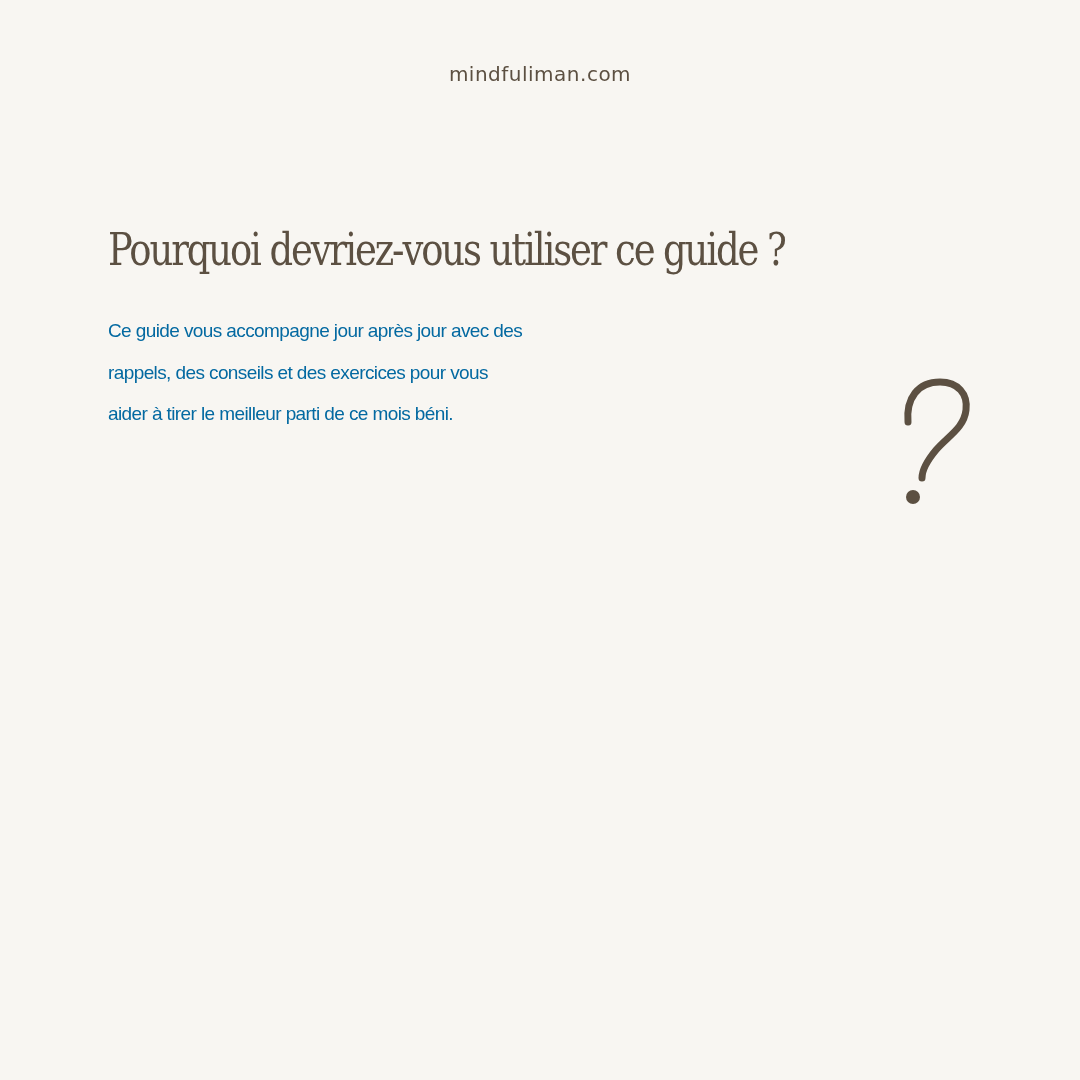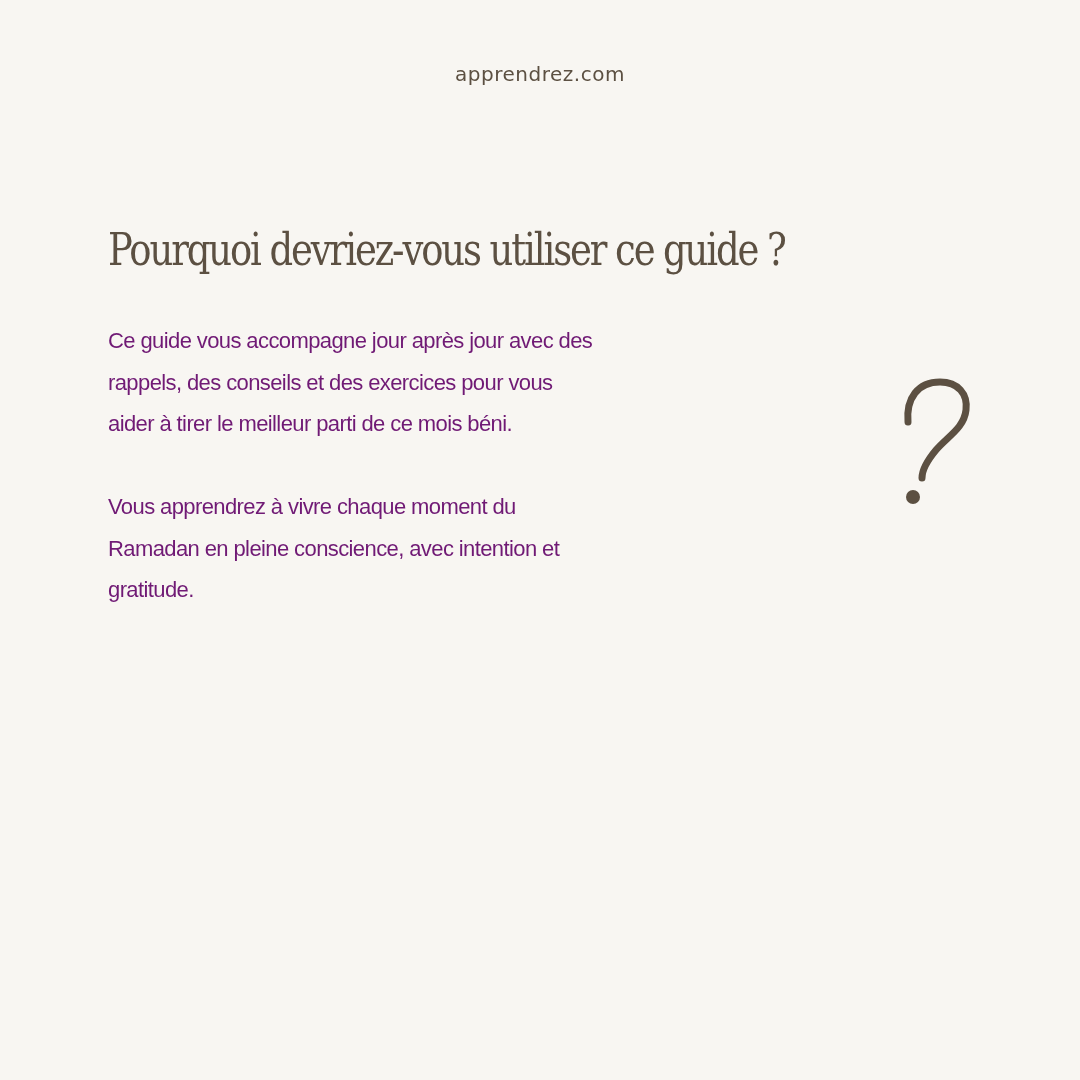--- a/index.html
+++ b/index.html
@@ -21,44 +21,40 @@
     font-family: "DejaVu Serif", serif;
     font-size: 44px; line-height: 56px;
     letter-spacing: -2.5px;
     transform: scaleX(0.84); transform-origin: left top;
     white-space: nowrap;
     color: #5c5042;
   }
   .body {
     position: absolute; left: 108px; top: 310px; width: 800px;
     font-family: "Liberation Sans", sans-serif;
-    font-size: 22px; line-height: 41.5px;
+    font-size: 19px; line-height: 41.5px;
     letter-spacing: -0.6px;
-    color: #701a75;
-    margin-top: 10px;
+    color: #0369a1;
   }
   .para { margin: 0 0 41.5px 0; white-space: pre-line; }
   .qmark {
     position: absolute; left: 896px; top: 370px;
     width: 80px; height: 140px;
   }
 </style>
 </head>
 <body>
 
-<div class="site">apprendrez.com</div>
+<div class="site">mindfuliman.com</div>
 
 <div class="title">Pourquoi devriez-vous utiliser ce guide ?</div>
 
 <div class="body">
   <p class="para">Ce guide vous accompagne jour après jour avec des
 rappels, des conseils et des exercices pour vous
 aider à tirer le meilleur parti de ce mois béni.</p>
-  <p class="para">Vous apprendrez à vivre chaque moment du
-Ramadan en pleine conscience, avec intention et
-gratitude.</p>
 </div>
 
 <svg class="qmark" viewBox="0 0 80 140">
   <path d="M12 52 C 10 28, 22 12, 44 12 C 62 12, 72 24, 70 40 C 68 58, 52 66, 40 80 C 30 92, 26 100, 26 108" fill="none" stroke="#5c5042" stroke-width="7" stroke-linecap="round"></path>
   <path d="M12 52 C 11 40, 14 30, 20 22" fill="none" stroke="#5c5042" stroke-width="3" stroke-linecap="round"></path>
   <circle cx="17" cy="127" r="7" fill="#5c5042"></circle>
 </svg>
 
 </body></html>

